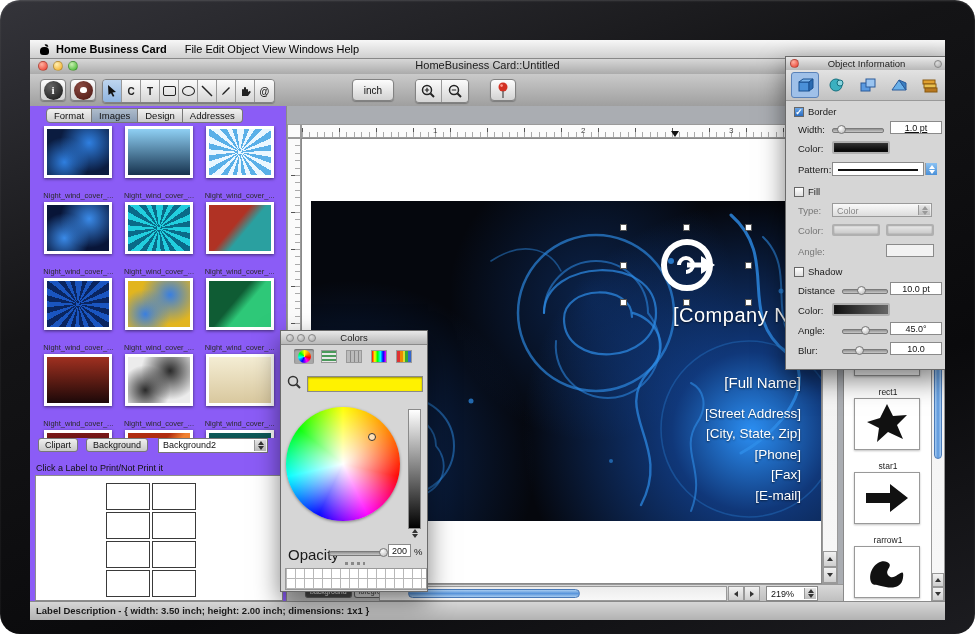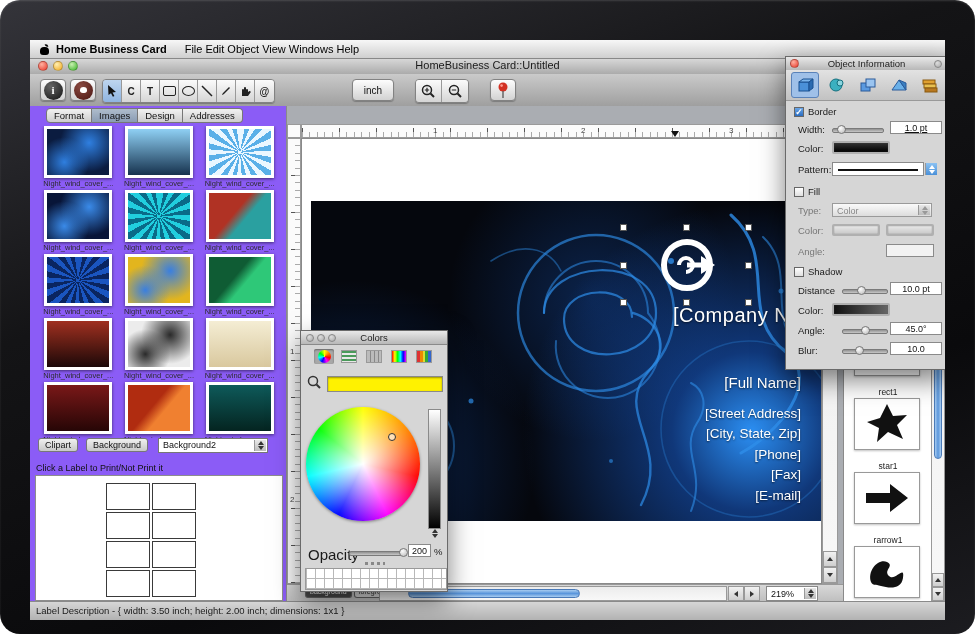--- a/index.html
+++ b/index.html
@@ -31,21 +31,21 @@
   
   .left-panel{background:#8b5cf6;border-right:1px solid #8a8a8a;box-sizing:border-box;}
   .seg-tabs{position:absolute;top:2px;left:16px;display:flex;font-size:9.5px;color:#111;}
   .seg{padding:1px 7px;border:1px solid #777;border-left:none;background:linear-gradient(#f2f2f2,#cdcdcd);cursor:default;}
   .seg:first-child{border-left:1px solid #777;border-radius:4px 0 0 4px;}
   .seg:last-child{border-radius:0 4px 4px 0;}
   .seg.active{background:linear-gradient(#aebccc,#8a9cb4);}
   .thumb-grid{position:absolute;top:20px;left:10px;width:238px;height:312px;overflow:hidden;display:grid;grid-template-columns:repeat(3,1fr);gap:2px 4px;justify-items:center;align-content:start;}
   .thumb-cell{width:74px;text-align:center;}
   .thumb{width:62px;height:46px;border:3px solid #fff;box-shadow:0 1px 3px rgba(0,0,0,.55);margin:0 auto;}
-  .caption{font-size:7.5px;color:#2a2a2a;margin-top:1px;white-space:nowrap;overflow:hidden;}
+  .caption{font-size:7.5px;color:#2a2a2a;margin-top:13px;white-space:nowrap;overflow:hidden;}
   .footer-btn{position:absolute;font-size:9px;padding:1px 6px;border:1px solid #777;background:linear-gradient(#f0f0f0,#c8c8c8);border-radius:3px;color:#111;}
   .dropdown{position:absolute;border:1px solid #777;background:#fff;font-size:9px;color:#111;padding:1px 4px;box-sizing:border-box;}
   .stepper{position:absolute;right:1px;top:1px;bottom:1px;width:11px;background:linear-gradient(#e8e8e8,#bdbdbd);border-left:1px solid #999;display:flex;flex-direction:column;align-items:center;justify-content:center;gap:1px;}
   .stepper.blue{background:linear-gradient(#8cc2f2,#4a90d8);}
   .tri-up{width:0;height:0;border-left:3px solid transparent;border-right:3px solid transparent;border-bottom:4px solid #333;}
   .tri-dn{width:0;height:0;border-left:3px solid transparent;border-right:3px solid transparent;border-top:4px solid #333;}
   .stepper.blue .tri-up{border-bottom-color:#fff;}
   .stepper.blue .tri-dn{border-top-color:#fff;}
   .hint{position:absolute;font-size:9px;color:#111;}
   .label-sheet{position:absolute;background:#fff;border:1px solid #8d8d8d;}
@@ -427,25 +427,25 @@
         <div class="sb-btn" style="left:0;right:0;bottom:14px;height:14px;">
               <span class="tri-up"></span>
             </div>
         <div class="sb-btn" style="left:0;right:0;bottom:0;height:14px;">
               <span class="tri-dn"></span>
             </div>
       </div>
     </div>
 
     <div class="abs" style="left:0;right:0;bottom:0;height:18px;background:linear-gradient(#d6d6d6,#b2b2b2);border-top:1px solid #8a8a8a;">
-      <span style="position:absolute;left:6px;top:3px;font-size:9.5px;font-weight:normal;color:#1a1a1a;">Label Description - { width: 3.50 inch; height: 2.00 inch; dimensions: 1x1 }</span>
+      <span style="position:absolute;left:6px;top:3px;font-size:9.5px;font-weight:bold;color:#1a1a1a;">Label Description - { width: 3.50 inch; height: 2.00 inch; dimensions: 1x1 }</span>
     </div>
   </div>
 
-  <div class="palette abs" style="left:250px;top:290px;width:148px;height:262px;z-index:40;margin-left:20px;">
+  <div class="palette abs" style="left:250px;top:290px;width:148px;height:262px;z-index:40;">
     <div class="palette-title">
       <span style="position:absolute;left:5px;top:2.5px;display:flex;gap:3px;">
         <span class="mini-dot"></span>
         <span class="mini-dot"></span>
         <span class="mini-dot"></span>
       </span>
       <span>Colors</span>
     </div>
     <div class="abs" style="left:0;right:0;top:14px;height:22px;display:flex;align-items:center;justify-content:center;gap:5px;">
       <span class="cp-icon active">

